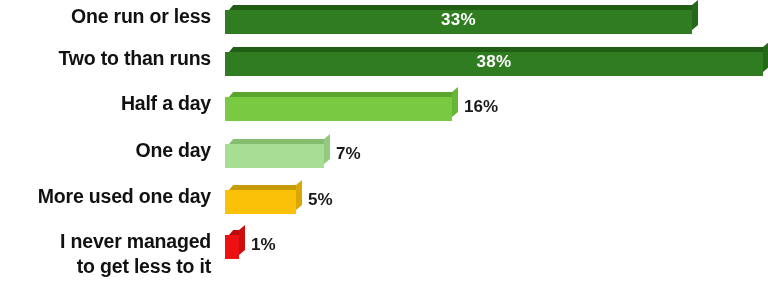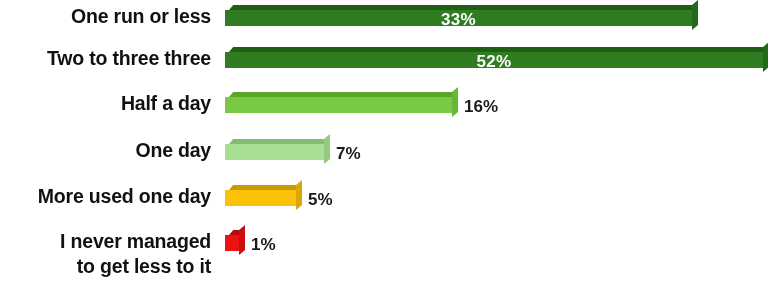--- a/index.html
+++ b/index.html
@@ -44,21 +44,21 @@
     position: absolute;
     left: 225px;
     top: 0;
     height: 33px;
   }
   
   .bar {
     position: absolute;
     left: 0;
     top: 6px;
-    height: 16px;
+    height: 24px;
     box-sizing: border-box;
     text-decoration: underline;
   }
   .bar .front {
     position: absolute;
     left: 0;
     top: 0;
     right: 0;
     bottom: 0;
   }
@@ -113,27 +113,27 @@
       <div class="bar-wrap" style="width: 475px;">
         <div class="bar" style="width: 467px;">
           <div class="front" style="background: rgb(47, 125, 32);"></div>
           <div class="top" style="background: rgb(31, 94, 20);"></div>
           <div class="side" style="background: rgb(36, 104, 26);"></div>
           <div class="inner-value">33%</div>
         </div>
       </div>
     </div>
     <div class="row" style="top: 46px;">
-      <div class="cat-label"><span>Two to three three</span></div>
+      <div class="cat-label"><span>Two to than runs</span></div>
       <div class="bar-wrap" style="width: 546px;">
         <div class="bar" style="width: 538px;">
           <div class="front" style="background: rgb(47, 125, 32);"></div>
           <div class="top" style="background: rgb(31, 94, 20);"></div>
           <div class="side" style="background: rgb(36, 104, 26);"></div>
-          <div class="inner-value">52%</div>
+          <div class="inner-value">38%</div>
         </div>
       </div>
     </div>
     <div class="row" style="top: 91px;">
       <div class="cat-label"><span>Half a day</span></div>
       <div class="bar-wrap" style="width: 235px;">
         <div class="bar" style="width: 227px;">
           <div class="front" style="background: rgb(122, 201, 67);"></div>
           <div class="top" style="background: rgb(90, 166, 44);"></div>
           <div class="side" style="background: rgb(104, 182, 54);"></div>

